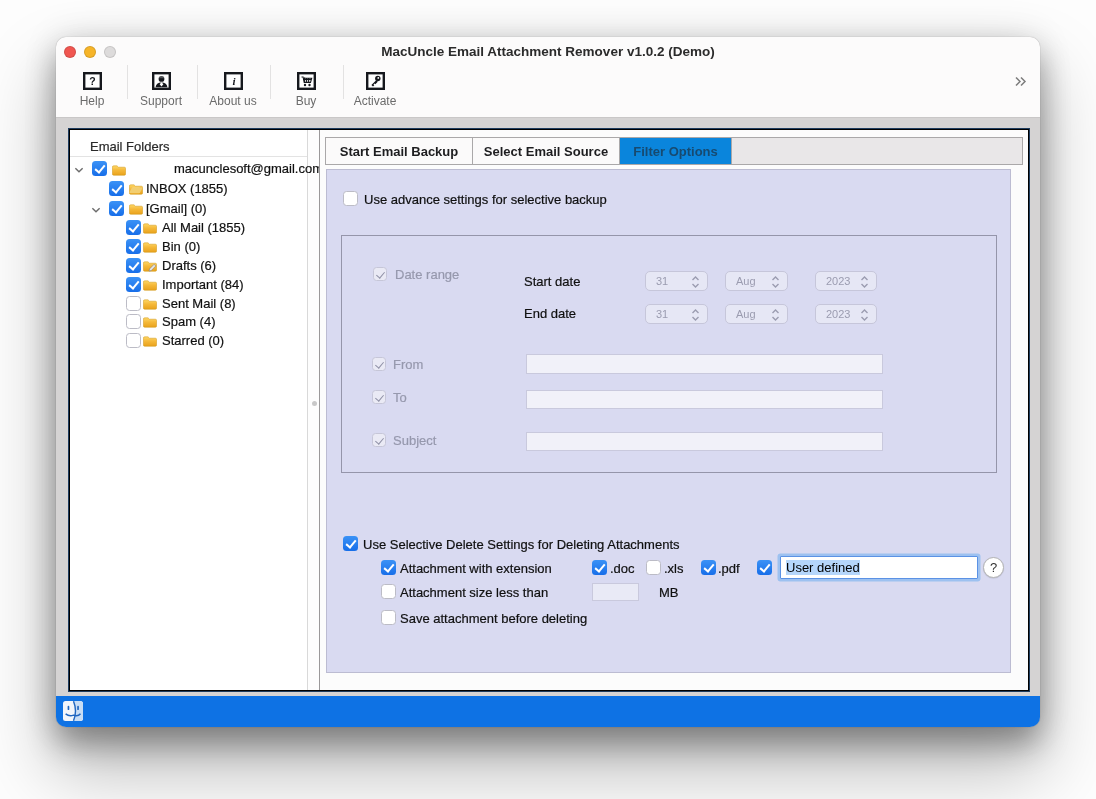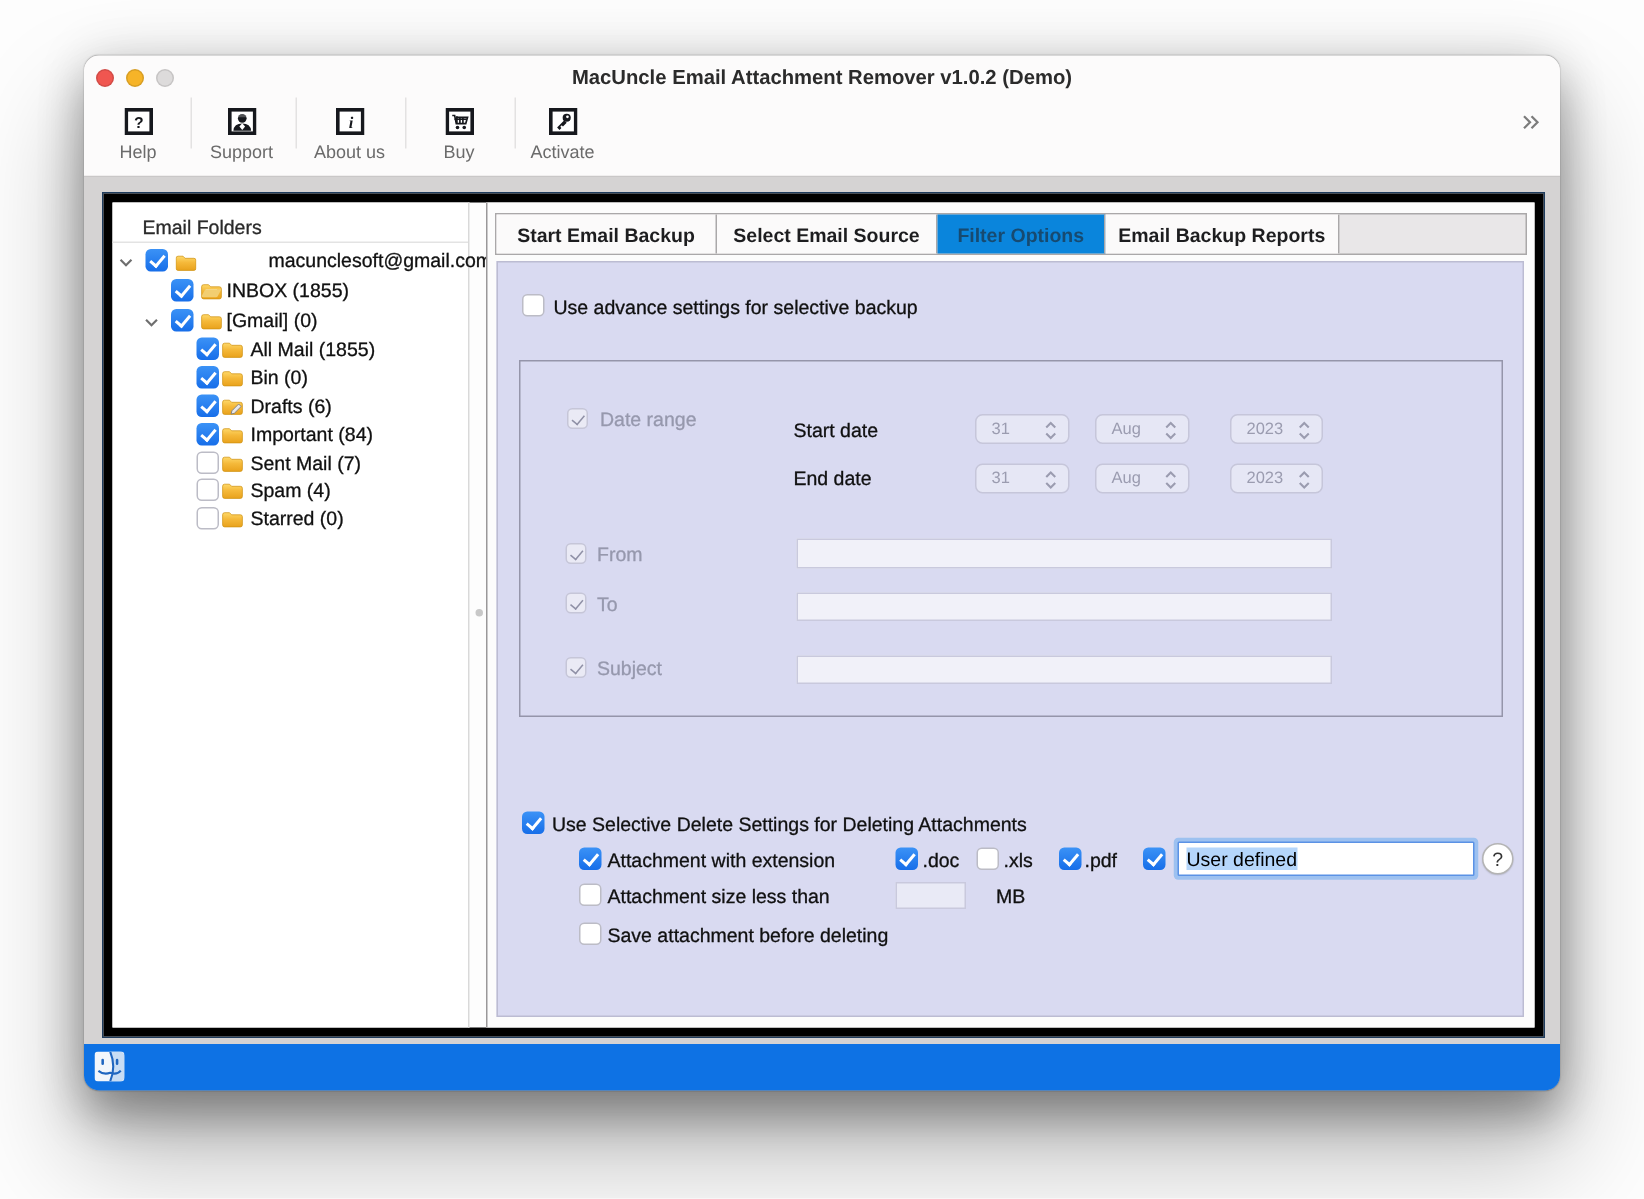--- a/index.html
+++ b/index.html
@@ -20,21 +20,21 @@
 .l-gry { left:48px; background:#dddbdb; border:0.5px solid rgba(0,0,0,0.10); }
 .title { position:absolute; top:7px; left:0; width:100%; text-align:center; font-size:13.5px; font-weight:bold; color:#2b2b2b; }
 .tbitem { position:absolute; top:35px; text-align:center; }
 .tbicon { display:block; margin:0 auto; }
 .tblabel { display:block; margin-top:4px; font-size:12px; color:#6b6b6b; }
 .tbsep { position:absolute; top:28px; width:1px; height:34px; background:#e3e2e2; }
 .chev2 { position:absolute; top:38px; left:958px; }
 
 .content {
   position:absolute; left:13px; top:92px; width:960px; height:562px;
-  border:6px solid #000000; box-shadow:0 0 0 1px #1e3c5e; background:#fdfdfd;
+  border:1px solid #000000; box-shadow:0 0 0 1px #1e3c5e; background:#fdfdfd;
 }
 .tree { position:absolute; left:0; top:0; width:238px; height:100%; background:#fff; border-right:1px solid #d9d9d9; }
 .treehead { position:absolute; left:20px; top:9px; font-size:13px; color:#2a2a2a; -webkit-text-stroke:0.2px; }
 .treeline { position:absolute; left:0; top:26px; width:100%; height:1px; background:#e3e3e3; }
 .trow-txt { position:absolute; top:1px; font-size:13px; color:#111; white-space:nowrap; -webkit-text-stroke:0.2px; }
 .disc { position:absolute; top:4px; width:10px; height:10px; }
 
 .cb { position:absolute; width:15px; height:15px; border-radius:3.5px; }
 .cb-on { background:linear-gradient(#3b92f6,#176ee9); }
 .cb-on::after { content:""; position:absolute; left:5px; top:2px; width:4px; height:8px; border:solid #fff; border-width:0 2px 2px 0; transform:rotate(40deg); }
@@ -186,41 +186,40 @@
       <div class="cb cb-on" style="left:56px;top:147px;"></div>
       <svg class="fold" style="position:absolute;left:73px;top:149px;" width="14" height="12" viewBox="0 0 17 14">
             <path d="M0.5 3.5 q0-1.6 1.6-1.6 h4 l1.7 1.7 h7.1 q1.6 0 1.6 1.6 v6.6 q0 1.6-1.6 1.6 h-12.8 q-1.6 0-1.6-1.6 z" fill="url(#fg)" stroke="#cf9311" stroke-width="0.6"></path>
           </svg>
       <div class="trow-txt" style="left:92px;top:147px;">Important (84)</div>
 
       <div class="cb cb-off" style="left:56px;top:166px;"></div>
       <svg class="fold" style="position:absolute;left:73px;top:168px;" width="14" height="12" viewBox="0 0 17 14">
             <path d="M0.5 3.5 q0-1.6 1.6-1.6 h4 l1.7 1.7 h7.1 q1.6 0 1.6 1.6 v6.6 q0 1.6-1.6 1.6 h-12.8 q-1.6 0-1.6-1.6 z" fill="url(#fg)" stroke="#cf9311" stroke-width="0.6"></path>
           </svg>
-      <div class="trow-txt" style="left:92px;top:166px;">Sent Mail (7)</div>
+      <div class="trow-txt" style="left:92px;top:166px;">Sent Mail (8)</div>
 
       <div class="cb cb-off" style="left:56px;top:184px;"></div>
       <svg class="fold" style="position:absolute;left:73px;top:186px;" width="14" height="12" viewBox="0 0 17 14">
             <path d="M0.5 3.5 q0-1.6 1.6-1.6 h4 l1.7 1.7 h7.1 q1.6 0 1.6 1.6 v6.6 q0 1.6-1.6 1.6 h-12.8 q-1.6 0-1.6-1.6 z" fill="url(#fg)" stroke="#cf9311" stroke-width="0.6"></path>
           </svg>
       <div class="trow-txt" style="left:92px;top:184px;">Spam (4)</div>
 
       <div class="cb cb-off" style="left:56px;top:203px;"></div>
       <svg class="fold" style="position:absolute;left:73px;top:205px;" width="14" height="12" viewBox="0 0 17 14">
             <path d="M0.5 3.5 q0-1.6 1.6-1.6 h4 l1.7 1.7 h7.1 q1.6 0 1.6 1.6 v6.6 q0 1.6-1.6 1.6 h-12.8 q-1.6 0-1.6-1.6 z" fill="url(#fg)" stroke="#cf9311" stroke-width="0.6"></path>
           </svg>
       <div class="trow-txt" style="left:92px;top:203px;">Starred (0)</div>
     </div>
     <div style="position:absolute;left:242px;top:271px;width:5px;height:5px;border-radius:50%;background:#c8c8c8;"></div>
     <div class="rightpane">
       <div class="tabstrip">
         <div class="tab" style="width:147px;">Start Email Backup</div>
         <div class="tab" style="width:147px;">Select Email Source</div>
         <div class="tab active" style="width:112px;">Filter Options</div>
-        <div class="tab" style="width:156px;">Email Backup Reports</div>
       </div>
       <div class="panel">
         <div class="cb cb-off" style="left:16px;top:21px;"></div>
         <div class="ck-label" style="left:37px;top:22px;">Use advance settings for selective backup</div>
 
         <div class="fieldset">
           <div class="cb cb-dis" style="left:31px;top:31px;width:14px;height:14px;"></div>
           <div class="ck-label gray" style="left:53px;top:31px;">Date range</div>
           <div class="ck-label" style="left:182px;top:38px;">Start date</div>
           <div class="ck-label" style="left:182px;top:70px;">End date</div>

